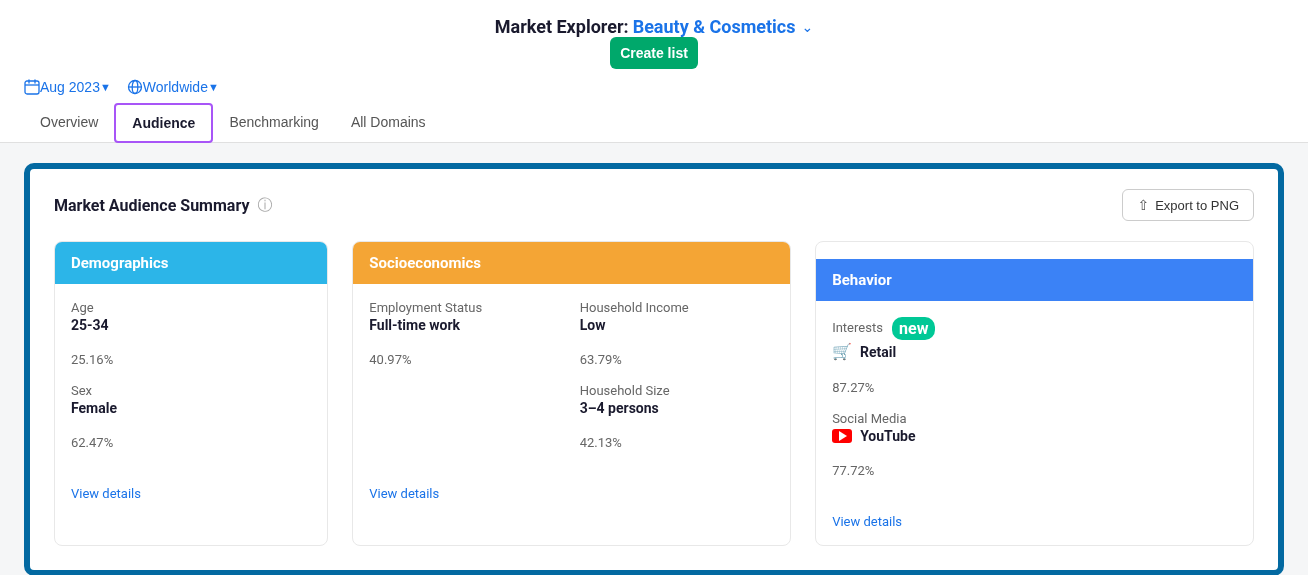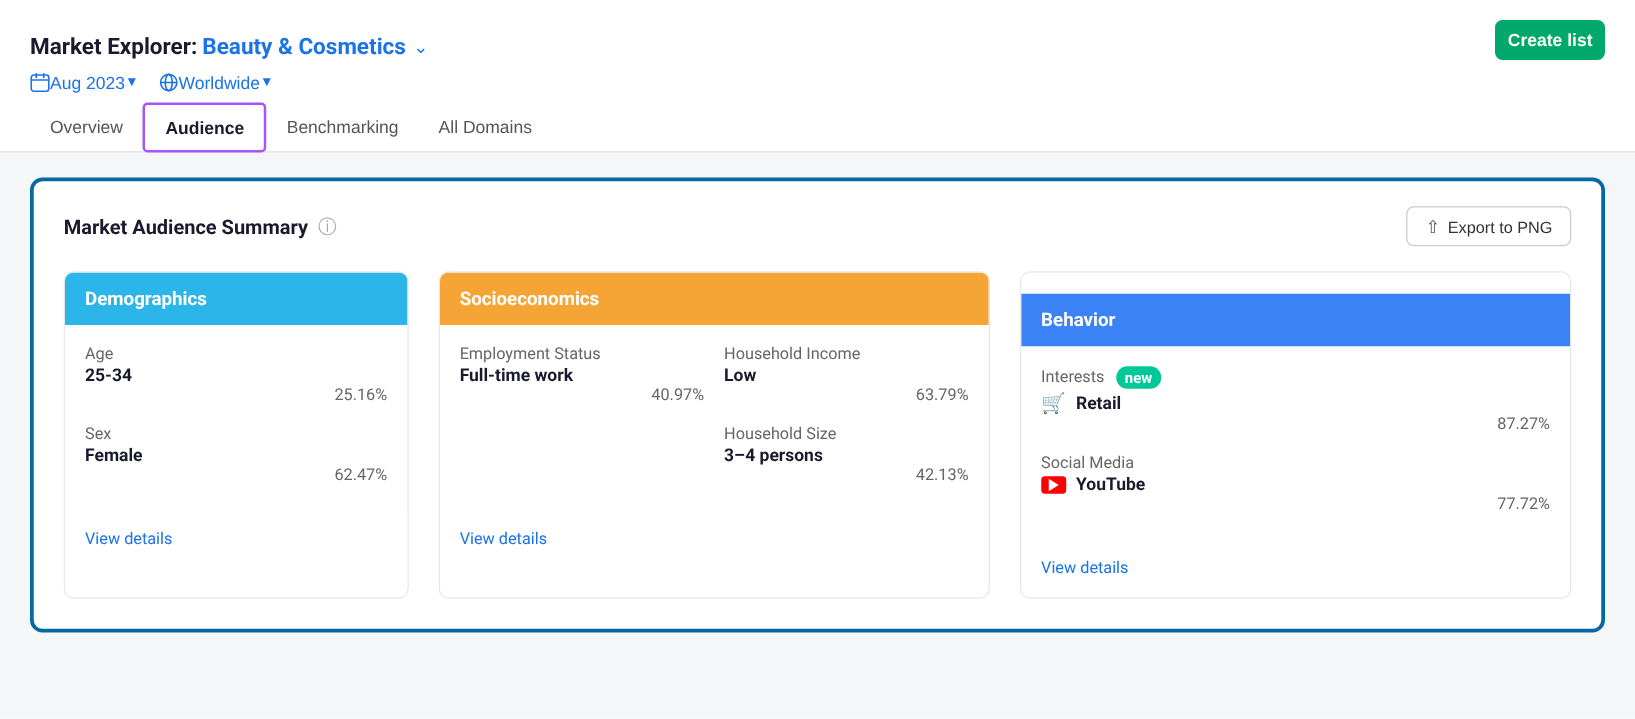--- a/index.html
+++ b/index.html
@@ -16,23 +16,24 @@
       padding: 0;
     }
     
     .header {
       background: #fff;
       padding: 16px 24px 0 24px;
       border-bottom: 1px solid #e0e0e0;
     }
     .header-top {
       display: flex;
-      align-items: flex-end;
+      align-items: center;
       justify-content: space-between;
       margin-bottom: 10px;
+      flex-direction: column;
     }
     .title-area {
       display: flex;
       align-items: center;
       gap: 4px;
     }
     .title-static {
       font-size: 18px;
       font-weight: 700;
       color: #1a1a2e;
@@ -106,21 +107,21 @@
       margin-bottom: -1px;
     }
 
     
     .main-content {
       padding: 20px 24px;
     }
     .card {
       background: #fff;
       border-radius: 10px;
-      border: 3px solid #0369a1;
+      border: 6px solid #0369a1;
       padding: 20px 24px 24px 24px;
     }
     .card-header {
       display: flex;
       align-items: center;
       justify-content: space-between;
       margin-bottom: 20px;
     }
     .card-title-area {
       display: flex;
@@ -188,22 +189,21 @@
       margin-bottom: 2px;
     }
     .stat-value {
       font-size: 14px;
       font-weight: 700;
       color: #1a1a2e;
     }
     .stat-percent {
       font-size: 13px;
       color: #666;
-      margin-top: 0;
-      text-align: right;
+      margin-top: 19px;
     }
     .view-details-link {
       color: #1a73e8;
       font-size: 13px;
       cursor: pointer;
       text-decoration: none;
       display: inline-block;
       margin-top: 20px;
     }
 
@@ -213,21 +213,21 @@
       grid-template-columns: 1fr 1fr;
       gap: 0 16px;
     }
 
     
     .new-badge {
       display: inline-block;
       background: #00c896;
       color: #fff;
       border-radius: 10px;
-      font-size: 12px;
+      font-size: 16px;
       font-weight: 700;
       padding: 2px 7px;
       margin-left: 6px;
       vertical-align: middle;
     }
     .interest-item {
       display: flex;
       align-items: center;
       gap: 8px;
       font-size: 14px;

